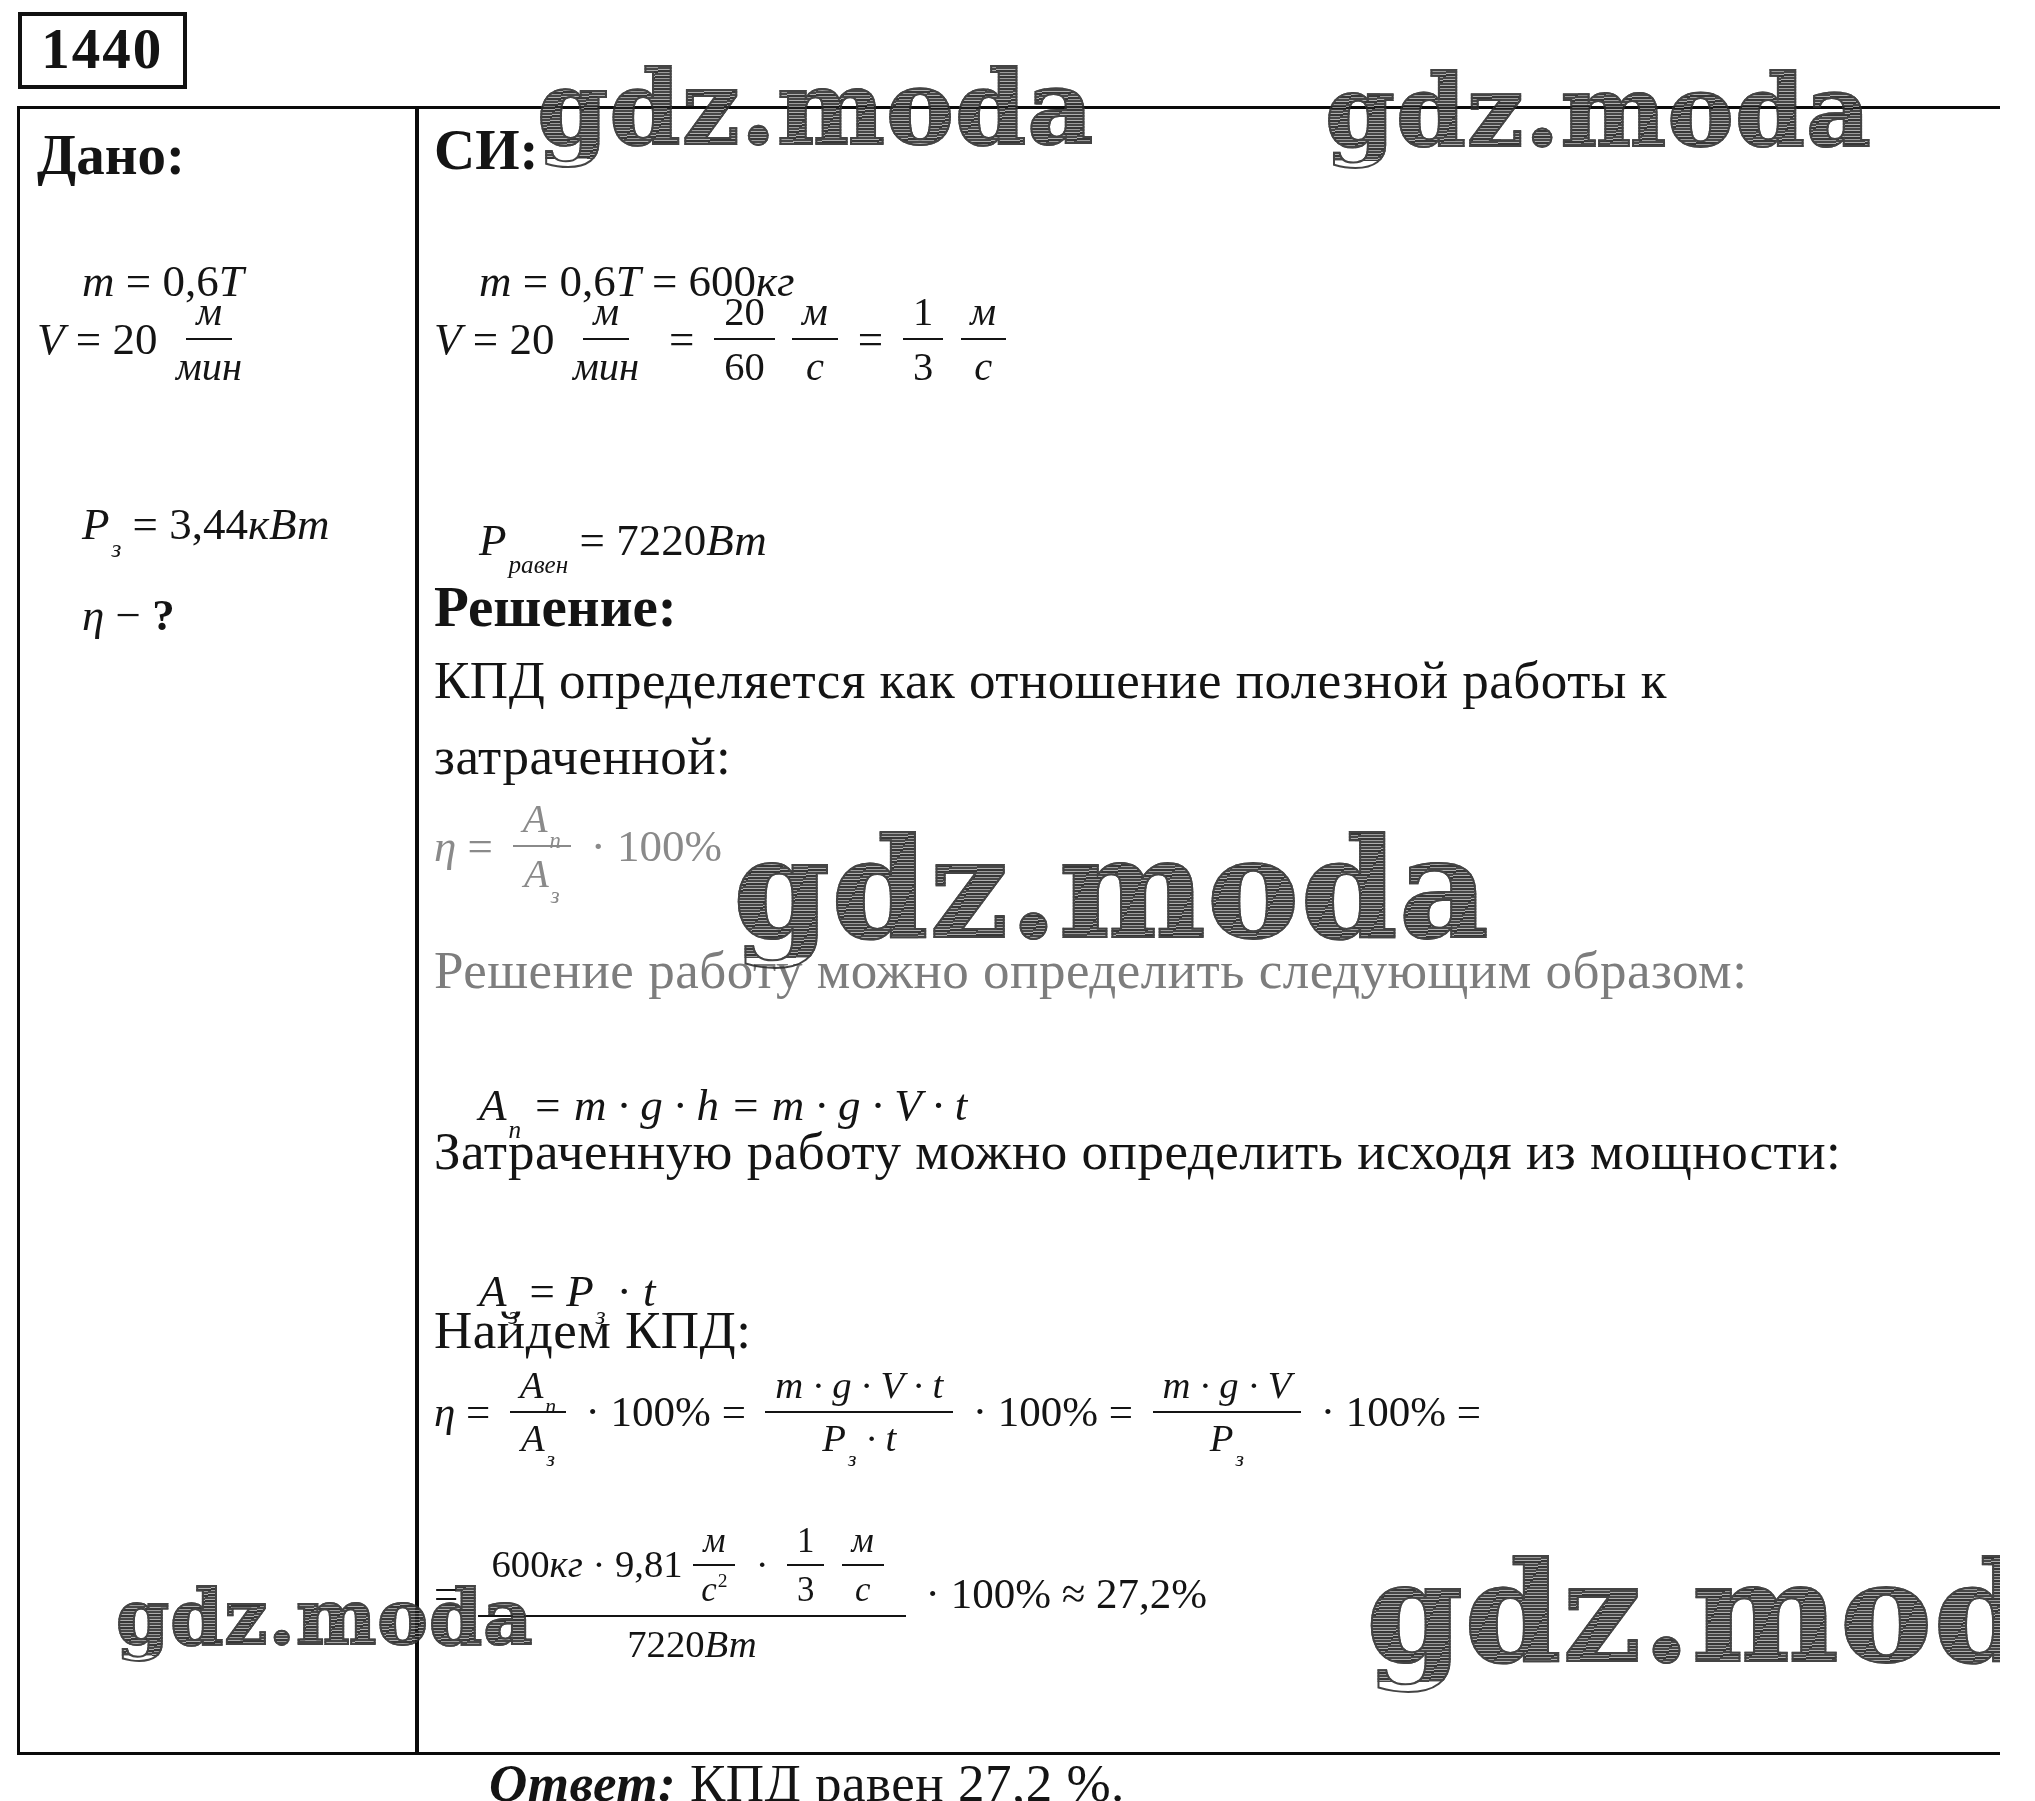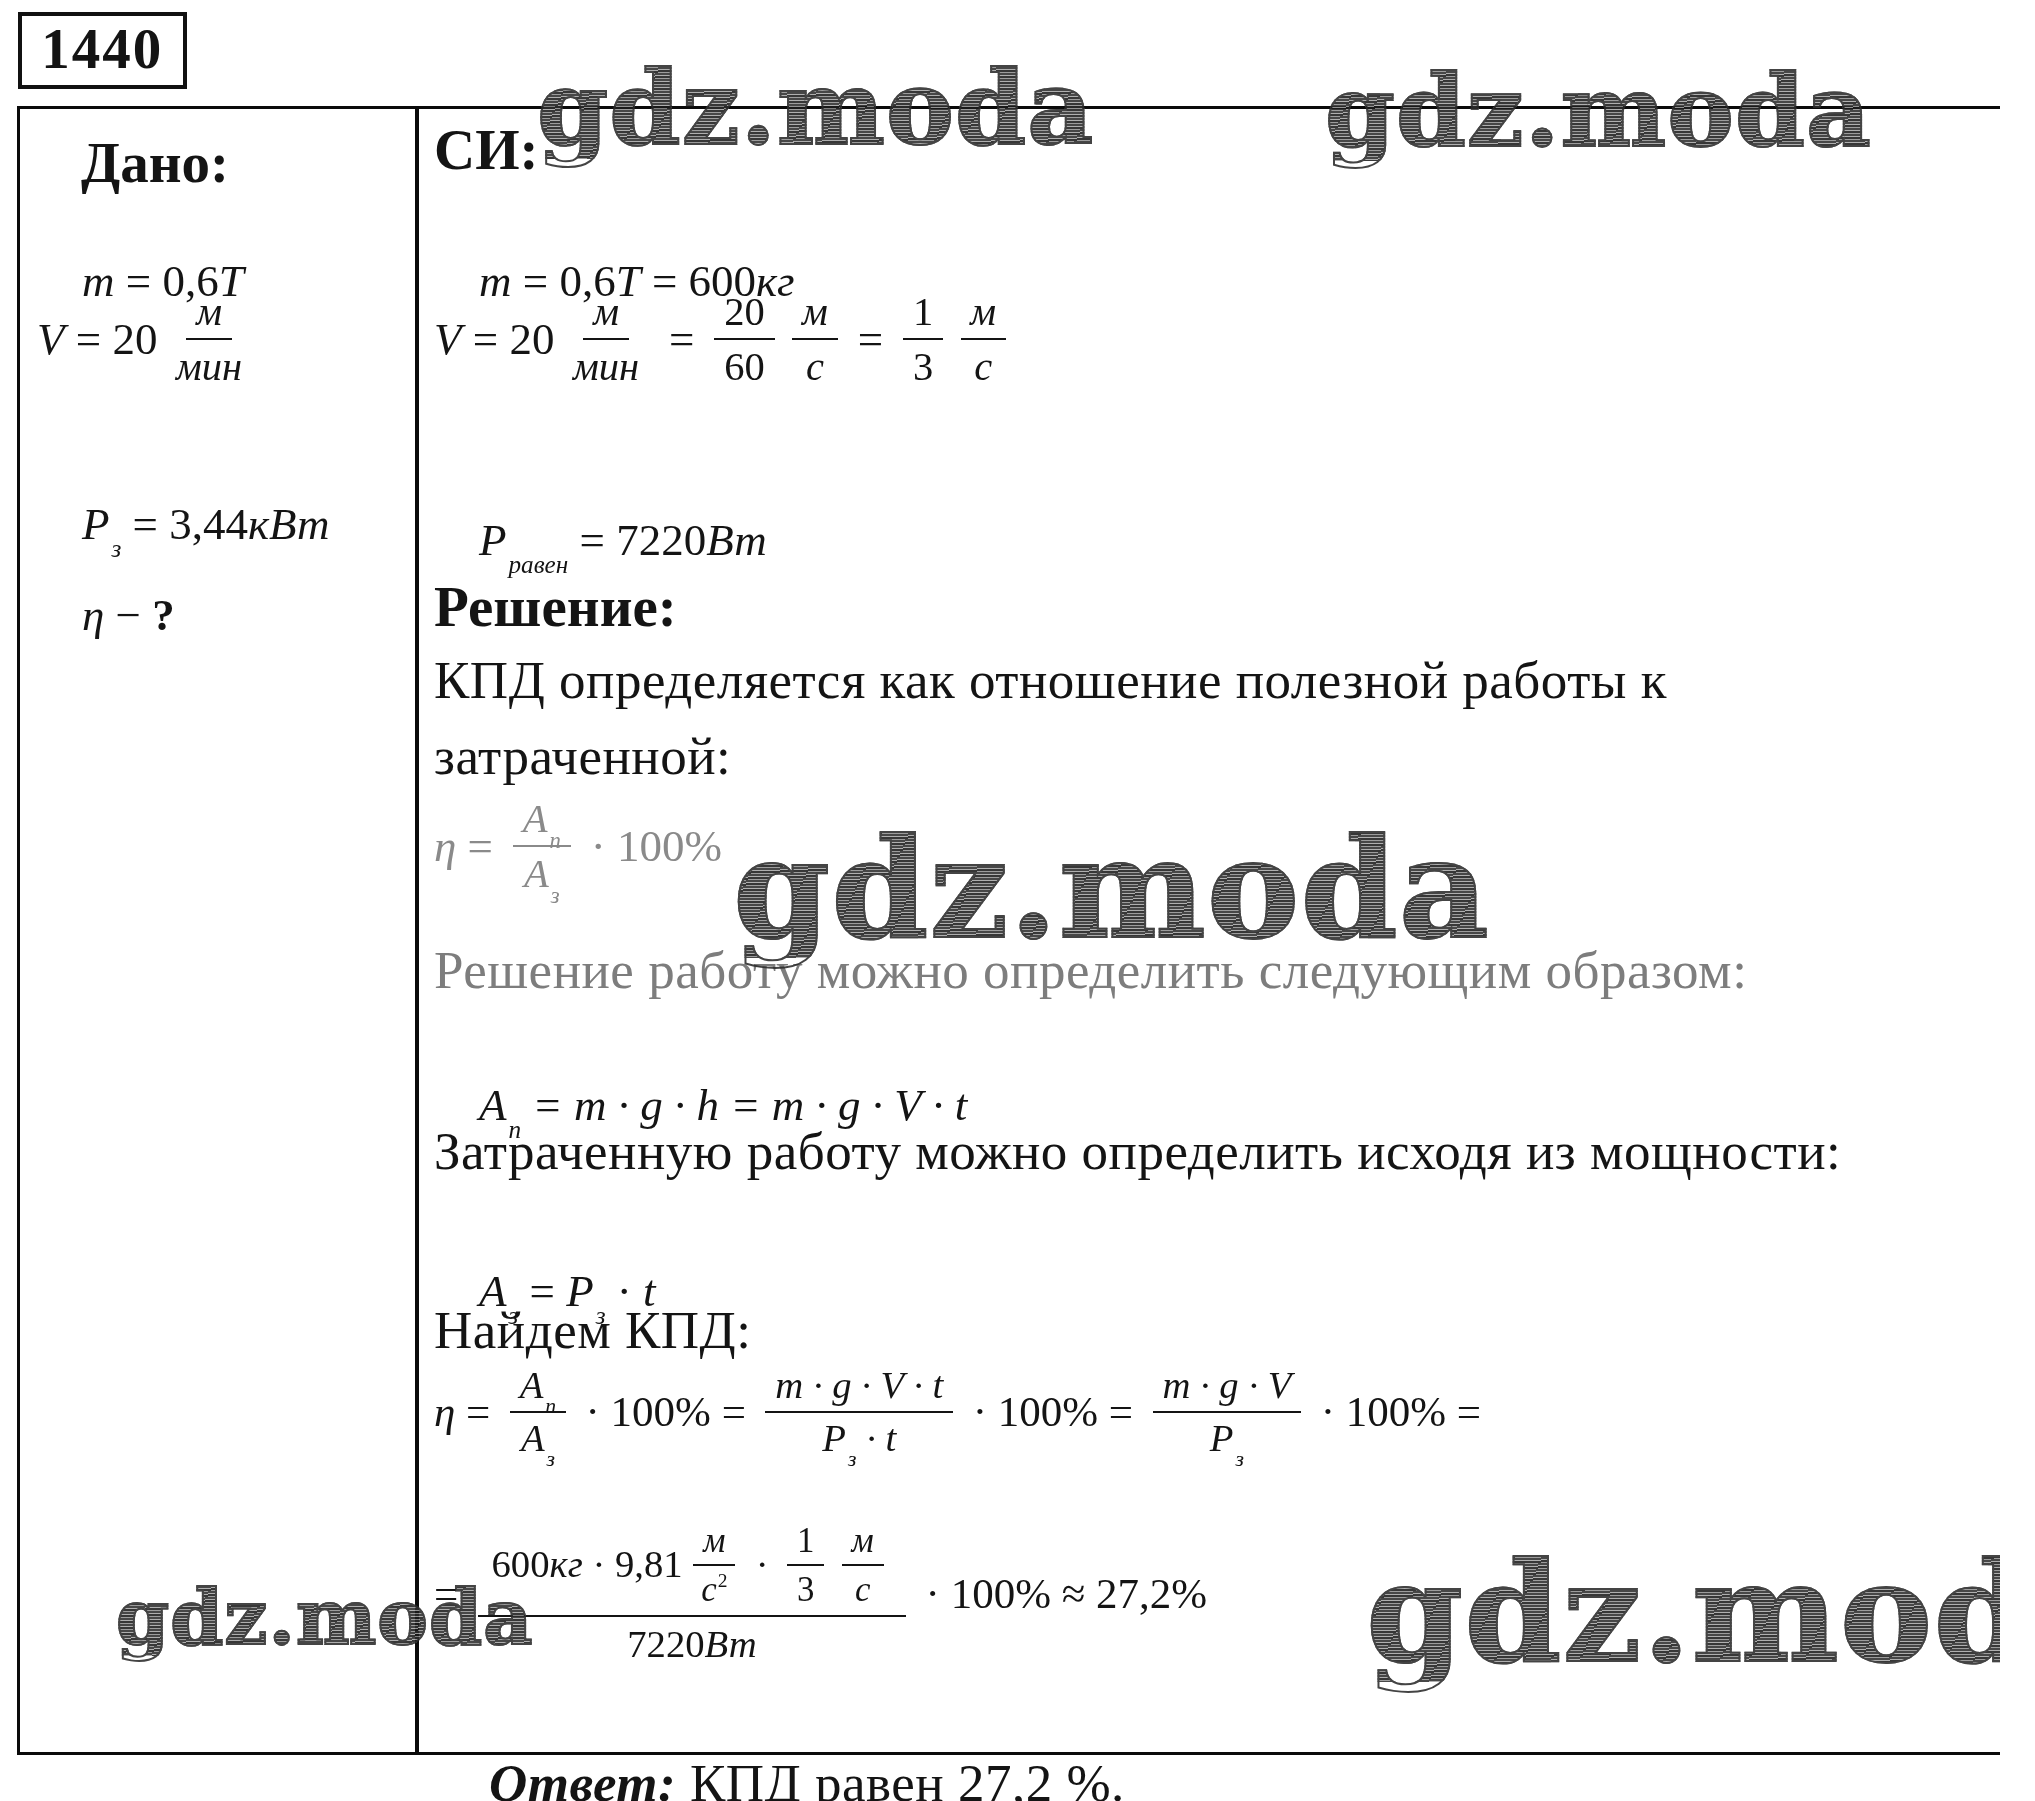--- a/index.html
+++ b/index.html
@@ -100,21 +100,21 @@
 
 <div class="page">
 
   <div class="problem-box">
     <span>1440</span>
   </div>
 
   <div class="tbl-frame"></div>
   <div class="tbl-divider"></div>
 
-  <div class="line h" style="left:37px;top:129px;margin-left:44px;">Дано:</div>
+  <div class="line h" style="left:37px;top:121px;">Дано:</div>
 
   <div class="line f" style="left:37px;top:200px;">
     <span class="it">m</span><span class="rm"> = </span><span class="rm">0,6</span><span class="it">Т</span>
   </div>
 
   <div class="line fx" style="left:37px;top:289px;">
     <span class="it">V</span><span class="rm"> = </span><span class="rm">20</span>
     <span class="frac">
       <span class="num it">м</span>
       <span class="den it">мин</span>

